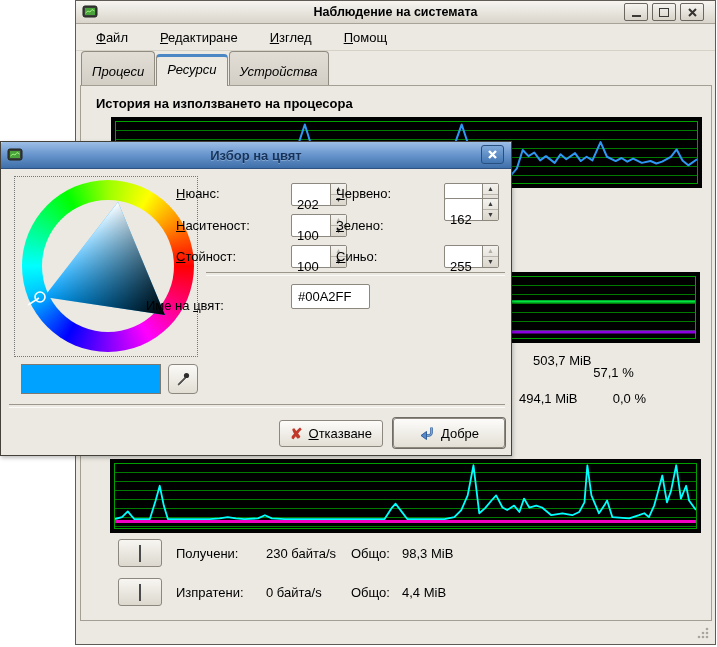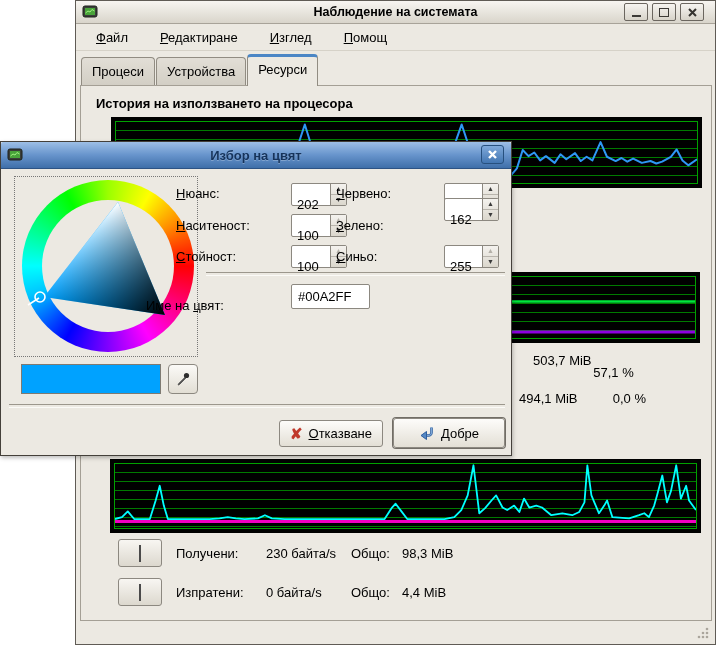--- a/index.html
+++ b/index.html
@@ -19,21 +19,21 @@
   .glyph-max{display:block;width:8px;height:7px;border:1.5px solid #3c3a36;}
 
   
   #main-window{left:75px;top:0;width:641px;height:645px;}
   .menubar{height:26px;display:flex;align-items:center;padding-left:12px;gap:16px;
     border-bottom:1px solid #d6d2c8;}
   .menu-item{padding:3px 8px;}
   .menu-item u,.accel{text-decoration:underline;}
   .tabstrip{position:absolute;left:5px;top:50px;display:flex;align-items:flex-end;height:35px;}
   .tab{background:linear-gradient(#e2ded6,#d2cec4);border:1px solid #918c82;border-bottom:none;
-    border-radius:4px 4px 0 0;padding:6px 10px 7px 10px;margin-right:1px;height:15px;}
+    border-radius:4px 4px 0 0;padding:12px 10px 7px 10px;margin-right:1px;height:15px;font-style:italic;}
   .tab.active{background:#ece9e2;border-top:3px solid #4b86c5;padding-top:5px;padding-bottom:9px;position:relative;z-index:2;}
   .content-frame{position:absolute;left:4px;top:84px;width:632px;height:536px;
     border:1px solid #a49f95;box-sizing:border-box;}
   .section-heading{position:absolute;font-weight:bold;}
 
   
   .chart-outer{position:absolute;background:#000;padding:4px;box-sizing:border-box;}
   svg.chart{display:block;width:100%;height:100%;box-sizing:border-box;border:1px solid #00a000;
     background-image:repeating-linear-gradient(to bottom,transparent 0 8px,#007a00 8px 9px);}
 
@@ -113,22 +113,22 @@
 
     <div class="menubar">
       <span class="menu-item"><u class="accel">Ф</u><span>айл</span></span>
       <span class="menu-item"><u class="accel">Р</u><span>едактиране</span></span>
       <span class="menu-item"><u class="accel">И</u><span>зглед</span></span>
       <span class="menu-item"><u class="accel">П</u><span>омощ</span></span>
     </div>
 
     <div class="tabstrip">
       <span class="tab">Процеси</span>
+      <span class="tab active">Ресурси</span>
       <span class="tab">Устройства</span>
-      <span class="tab active">Ресурси</span>
     </div>
 
     <div class="content-frame"></div>
 
     <div class="section-heading" style="left:20px;top:95px;">История на използването на процесора</div>
 
     <div class="chart-outer" style="left:35px;top:116px;width:591px;height:71px;">
       <svg class="chart" viewBox="0 0 100 100" preserveAspectRatio="none">
           <polyline points="0,82 2,84 4,82 6,85 8,83 10,85 13,84 16,85 19,84 22,85 25,84 28,85 30.5,62 32.5,4 34.5,66 37,84 40,85 43,84 46,85 49,84 52,85 55,84 57.5,58 59.5,4 61.5,62 64,82 66,86 68,87 69,76 70,46 71,56 72,50 73,63 74,56 75.5,67 76.5,53 77.5,61 79,51 80,64 81,57 82,63 83.4,33 84.5,57 86,64 87,59 88,65 89,60 90.5,67 92,64 93,68 94,65 95.5,57 96.5,45 97.5,63 98.5,71 100,61" fill="none" stroke="#2e97f5" stroke-width="2" stroke-linejoin="round" vector-effect="non-scaling-stroke"></polyline>
         </svg>

